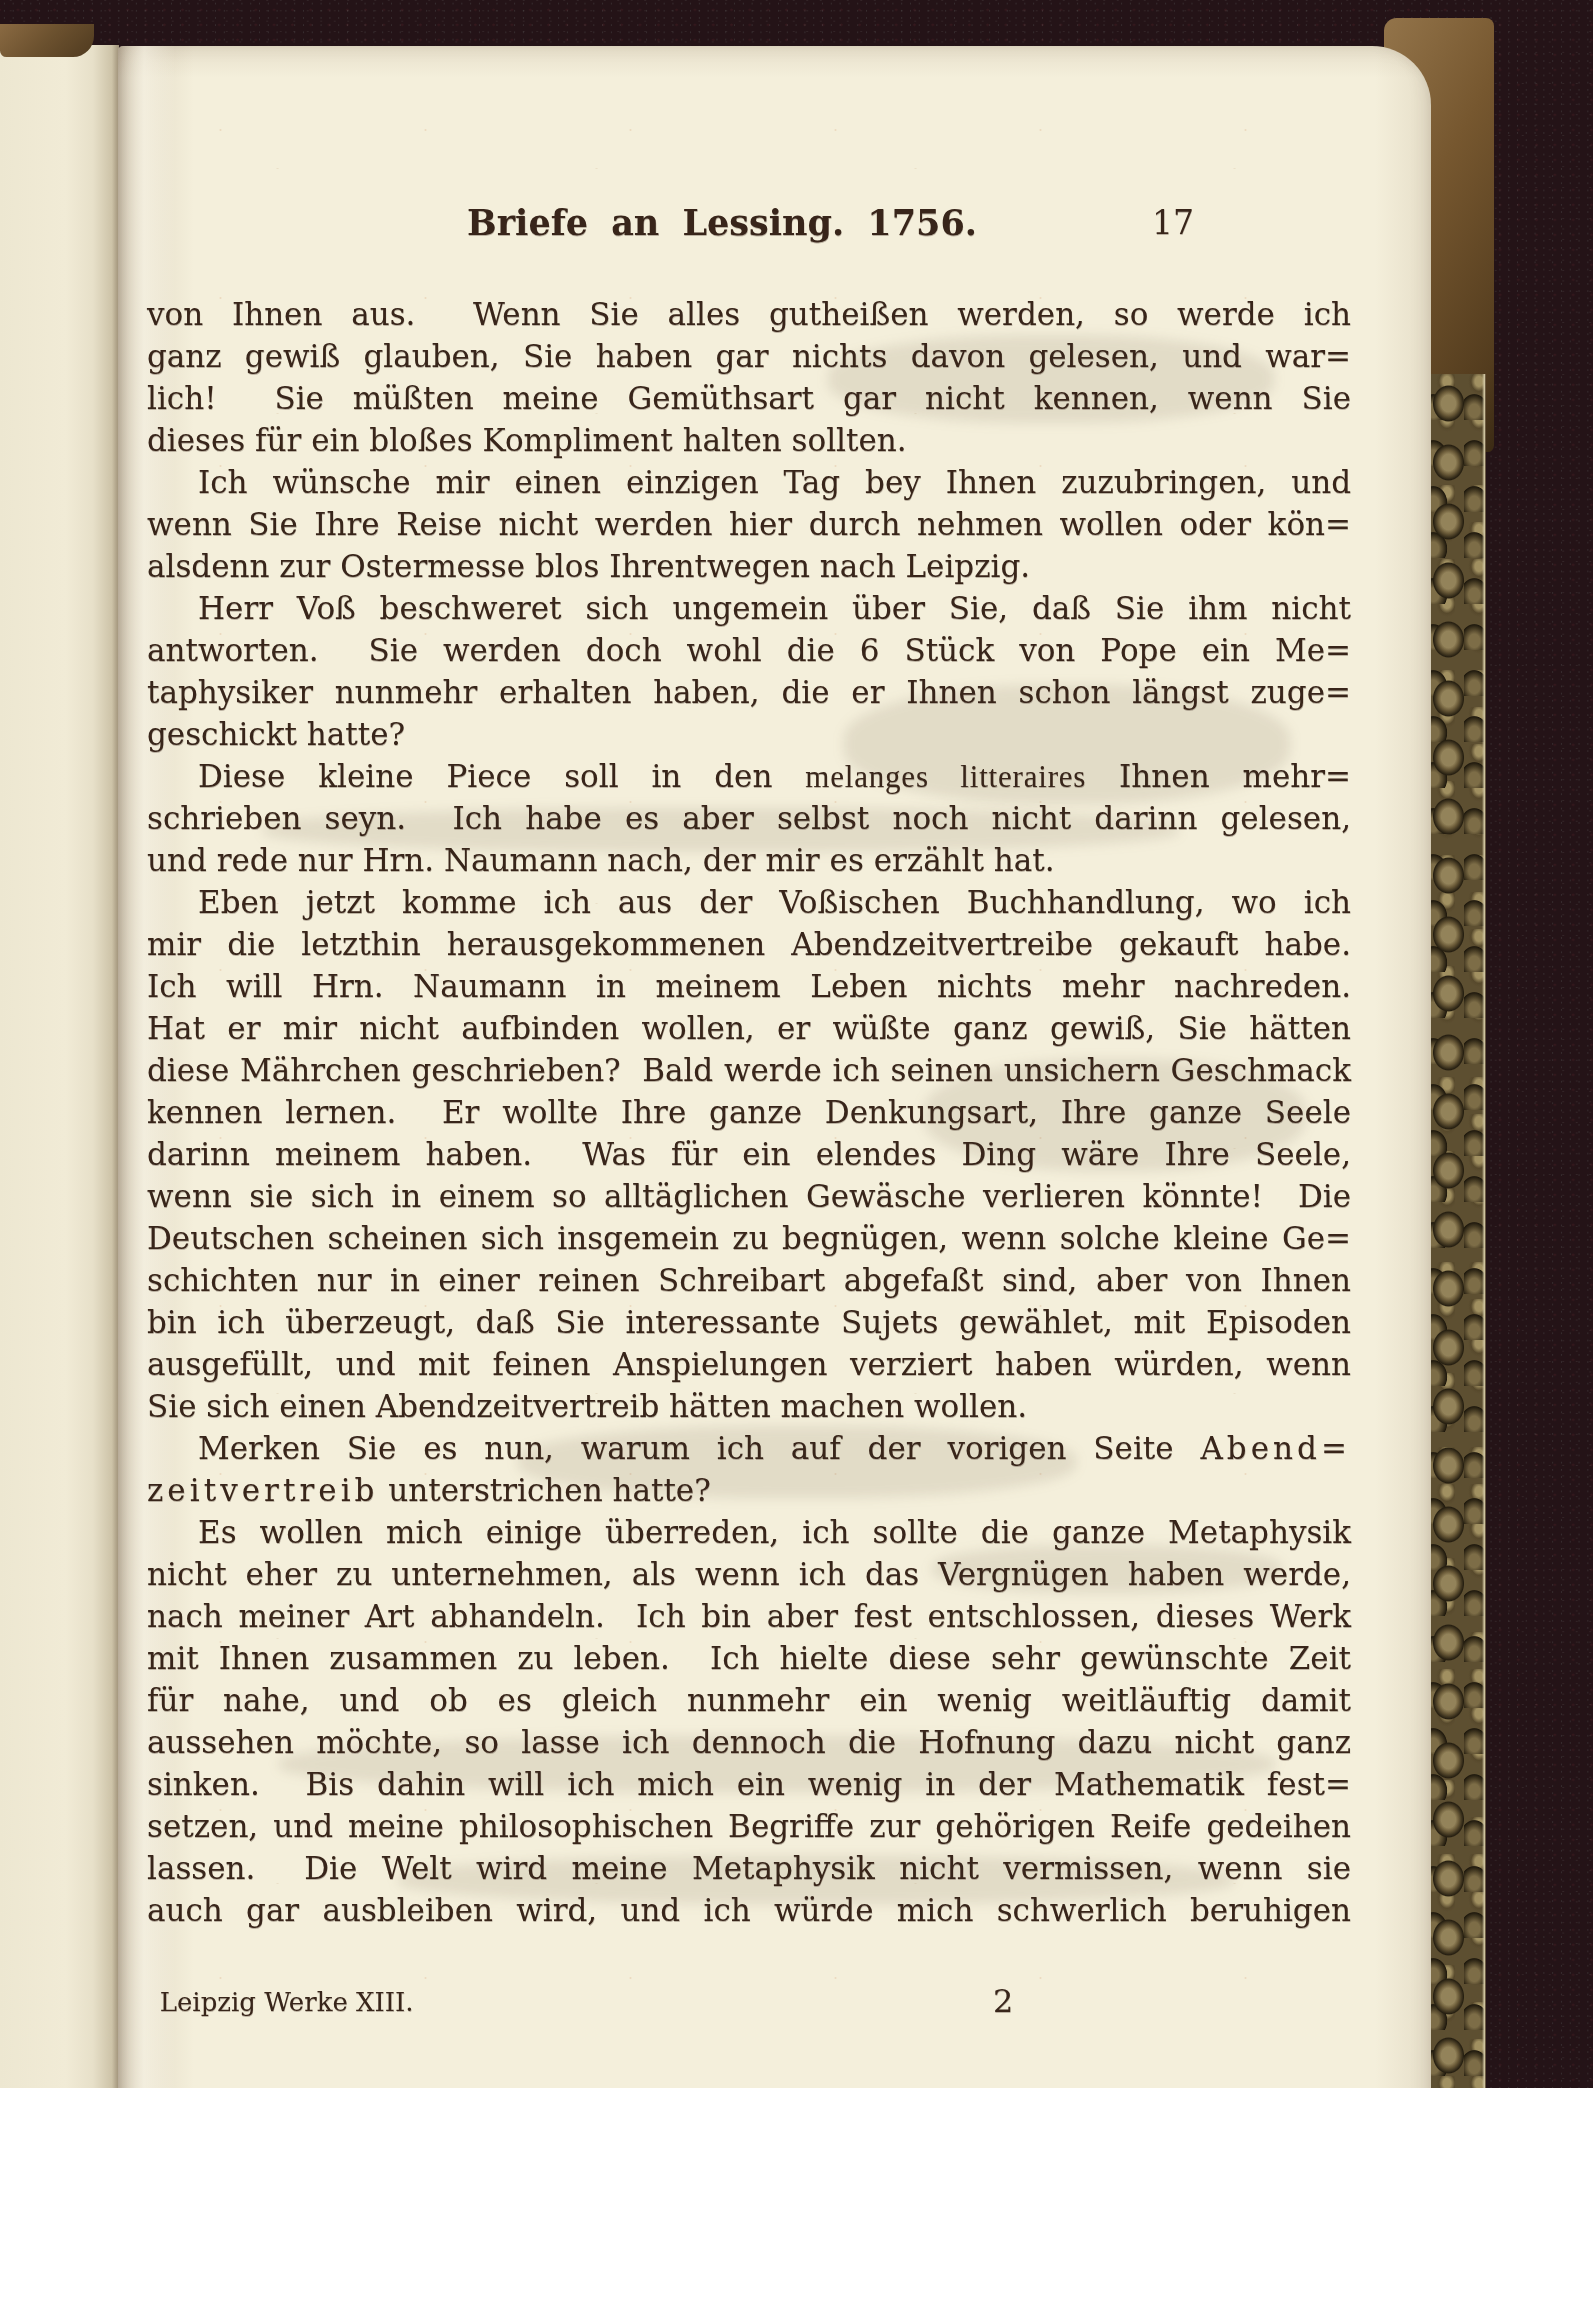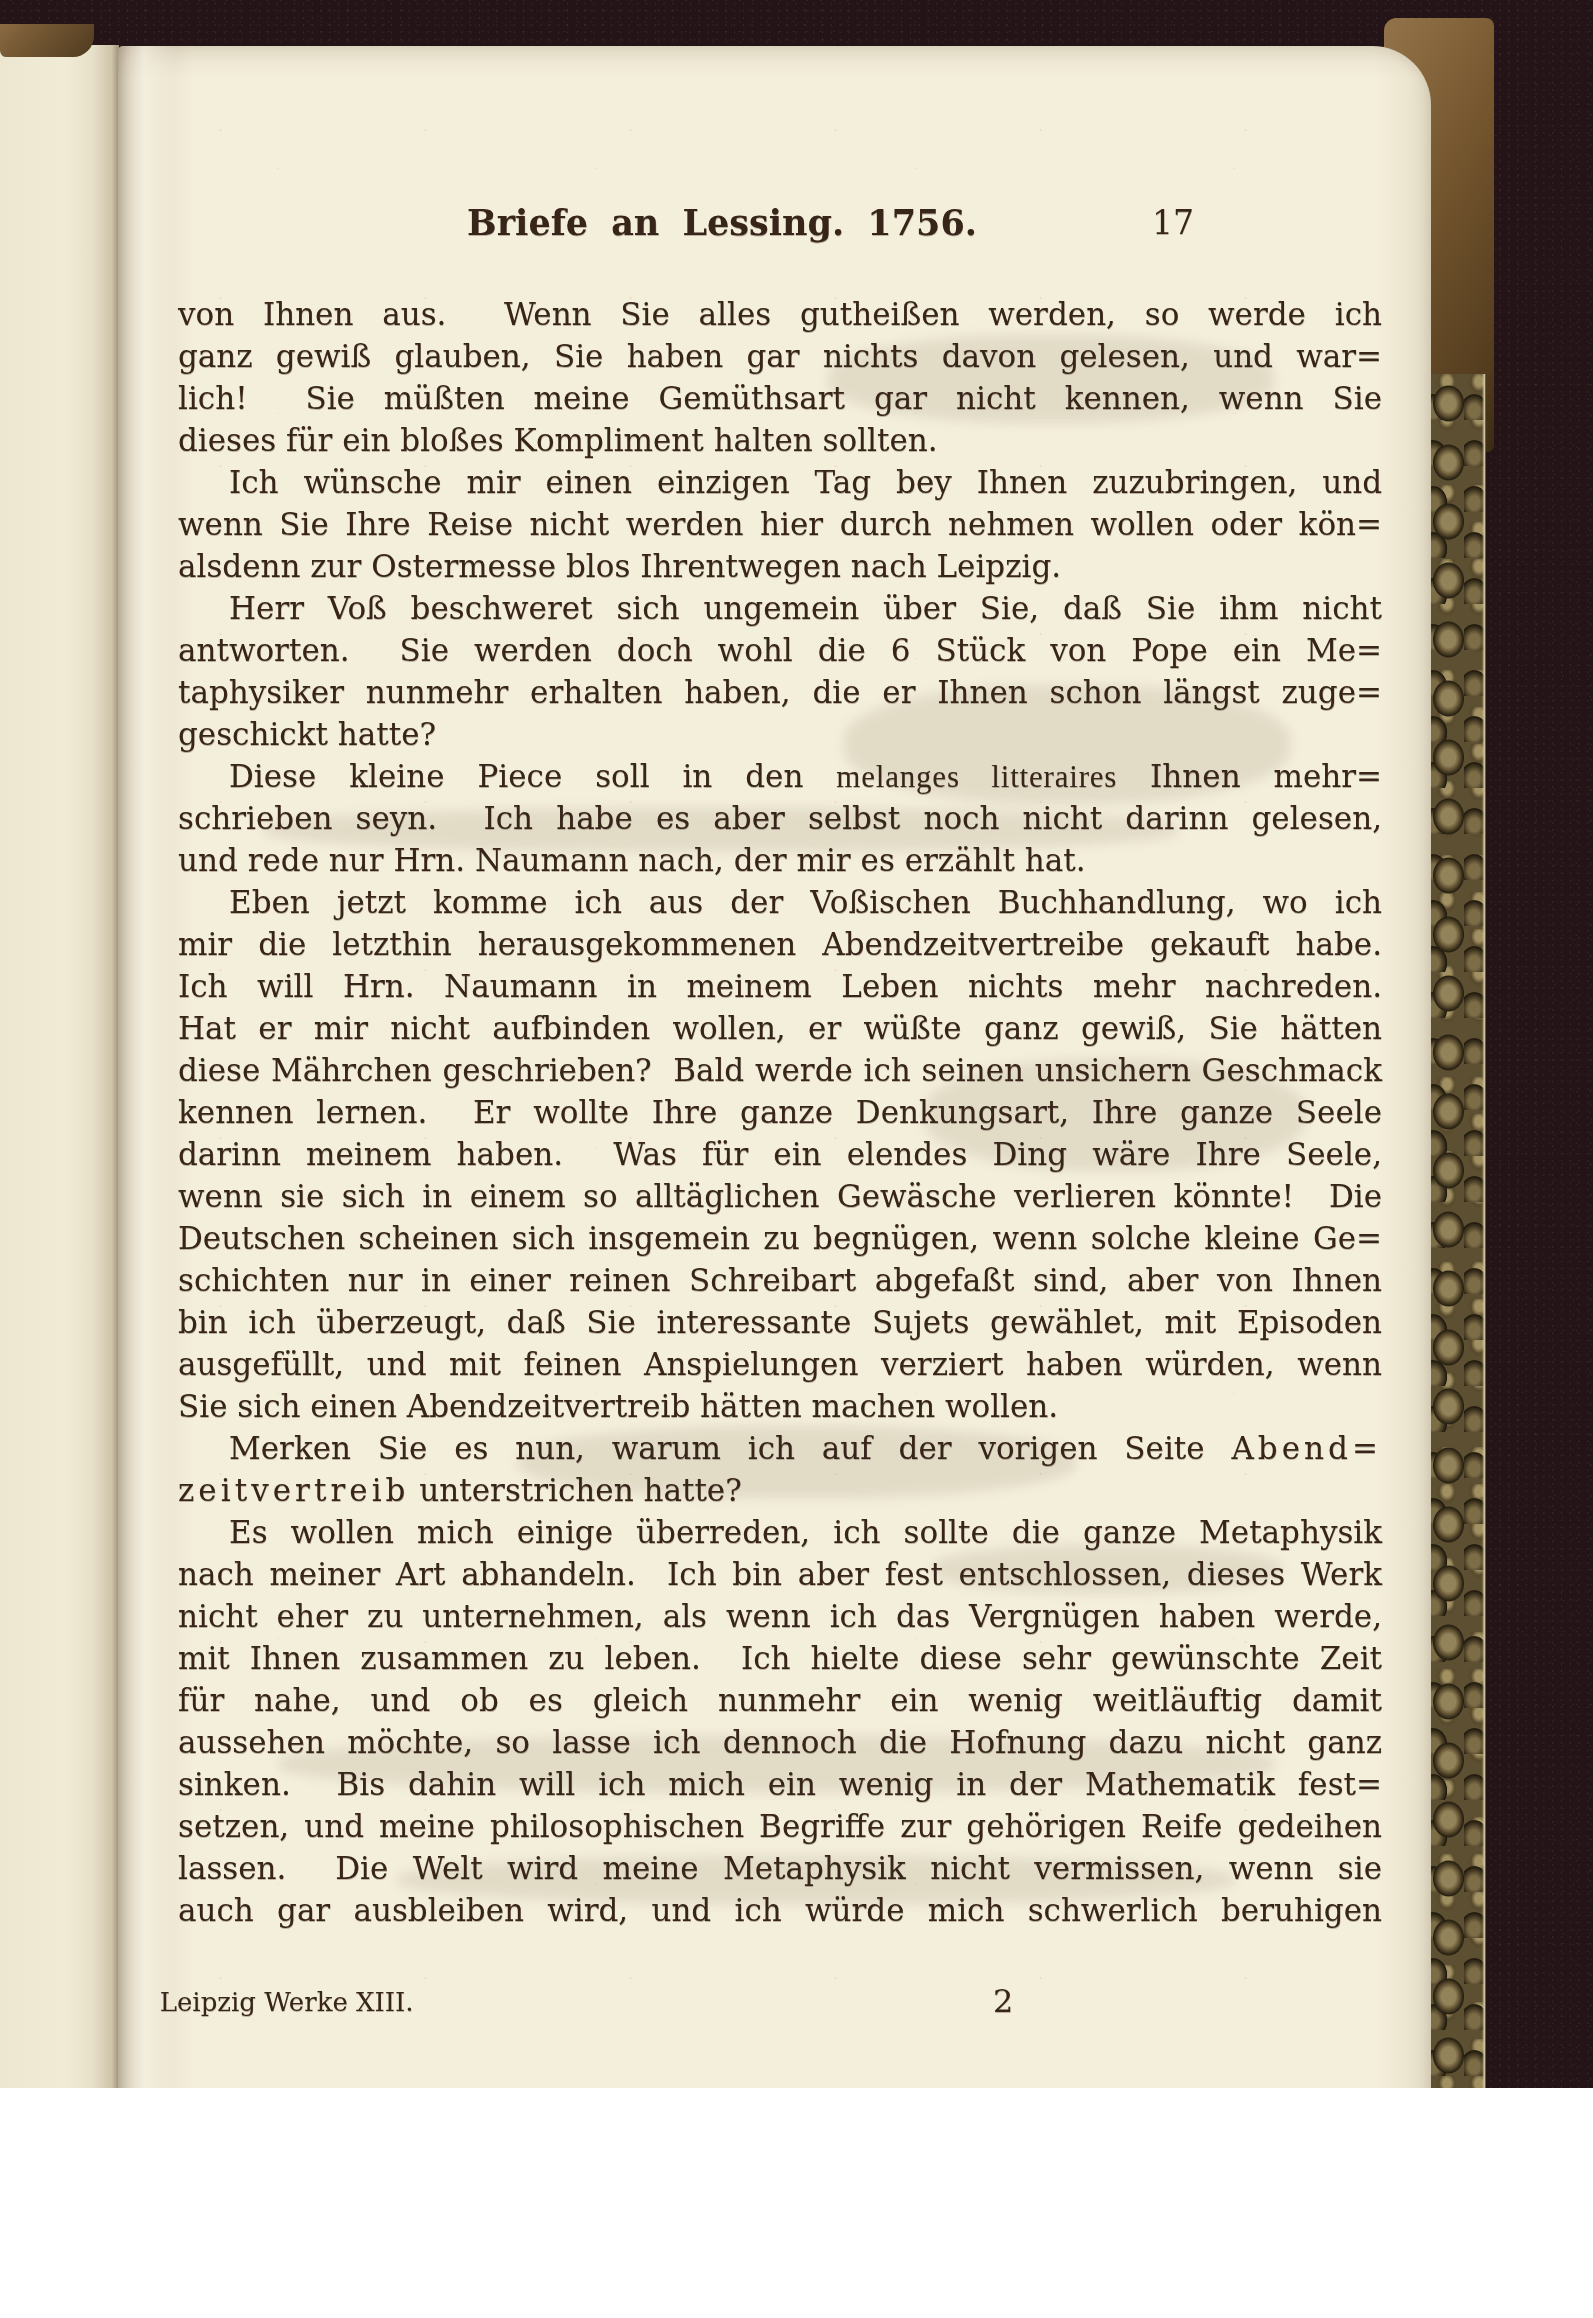--- a/index.html
+++ b/index.html
@@ -51,21 +51,21 @@
                0 8px 0 rgba(16,9,7,.55);}
   
   .gutter-light{position:absolute;left:119px;top:46px;width:56px;height:2203px;
     background:linear-gradient(to right,rgba(255,252,240,0),rgba(255,252,240,.55) 45%,rgba(255,252,240,0));}
   
   .ink{color:#38251a;text-shadow:0.3px 0.6px 0.6px rgba(56,37,26,0.30);}
   .header-row{position:absolute;left:147px;top:199px;width:1204px;height:48px;}
   .page-title{display:block;text-align:center;font-size:35px;line-height:48px;word-spacing:11px;
     transform:translateX(-27px);font-weight:bold;}
   .page-number{position:absolute;left:1005px;top:0;font-size:33px;line-height:48px;font-weight:normal;}
-  .body-block{position:absolute;left:147px;top:293px;width:1204px;font-size:31px;margin-left:31px;}
+  .body-block{position:absolute;left:147px;top:293px;width:1204px;font-size:31px;}
   .line{line-height:42px;height:42px;text-align:justify;text-align-last:justify;overflow:visible;}
   .line span{white-space:pre-wrap;}
   .line.end{text-align-last:left;}
   .line.indent{padding-left:51px;}
   .line .bold{font-weight:normal;}
   .line .antiqua{font-family:"Liberation Serif",serif;letter-spacing:0.8px;}
   .line .spaced{letter-spacing:0.13em;}
   .footer-row{position:absolute;left:147px;top:1982px;width:1204px;height:40px;}
   .sig-title{position:absolute;left:12.7px;top:4.8px;font-size:26px;}
   .sheet-mark{position:absolute;left:846px;top:0;font-size:32px;}
@@ -125,22 +125,22 @@
       <div class="line"><span>darinn meinem haben.  Was für ein elendes Ding wäre Ihre Seele,</span></div>
       <div class="line"><span>wenn sie sich in einem so alltäglichen Gewäsche verlieren könnte!  Die</span></div>
       <div class="line"><span>Deutschen scheinen sich insgemein zu begnügen, wenn solche kleine Ge=</span></div>
       <div class="line"><span>schichten nur in einer reinen Schreibart abgefaßt sind, aber von Ihnen</span></div>
       <div class="line"><span>bin ich überzeugt, daß Sie interessante Sujets gewählet, mit Episoden</span></div>
       <div class="line"><span>ausgefüllt, und mit feinen Anspielungen verziert haben würden, wenn</span></div>
       <div class="line end"><span>Sie sich einen Abendzeitvertreib hätten machen wollen.</span></div>
       <div class="line indent"><span>Merken Sie es nun, warum ich auf der vorigen Seite </span><span class="spaced">Abend=</span></div>
       <div class="line end"><span class="spaced">zeitvertreib</span><span> unterstrichen hatte?</span></div>
       <div class="line indent"><span>Es wollen mich einige überreden, ich sollte die ganze Metaphysik</span></div>
+      <div class="line"><span>nicht eher zu unternehmen, als wenn ich das Vergnügen haben werde,</span></div>
       <div class="line"><span>nach meiner Art abhandeln.  Ich bin aber fest entschlossen, dieses Werk</span></div>
-      <div class="line"><span>nicht eher zu unternehmen, als wenn ich das Vergnügen haben werde,</span></div>
       <div class="line"><span>mit Ihnen zusammen zu leben.  Ich hielte diese sehr gewünschte Zeit</span></div>
       <div class="line"><span>für nahe, und ob es gleich nunmehr ein wenig weitläuftig damit</span></div>
       <div class="line"><span>aussehen möchte, so lasse ich dennoch die Hofnung dazu nicht ganz</span></div>
       <div class="line"><span>sinken.  Bis dahin will ich mich ein wenig in der Mathematik fest=</span></div>
       <div class="line"><span>setzen, und meine philosophischen Begriffe zur gehörigen Reife gedeihen</span></div>
       <div class="line"><span>lassen.  Die Welt wird meine Metaphysik nicht vermissen, wenn sie</span></div>
       <div class="line"><span>auch gar ausbleiben wird, und ich würde mich schwerlich beruhigen</span></div>
     </div>
 
   <div class="footer-row ink">

